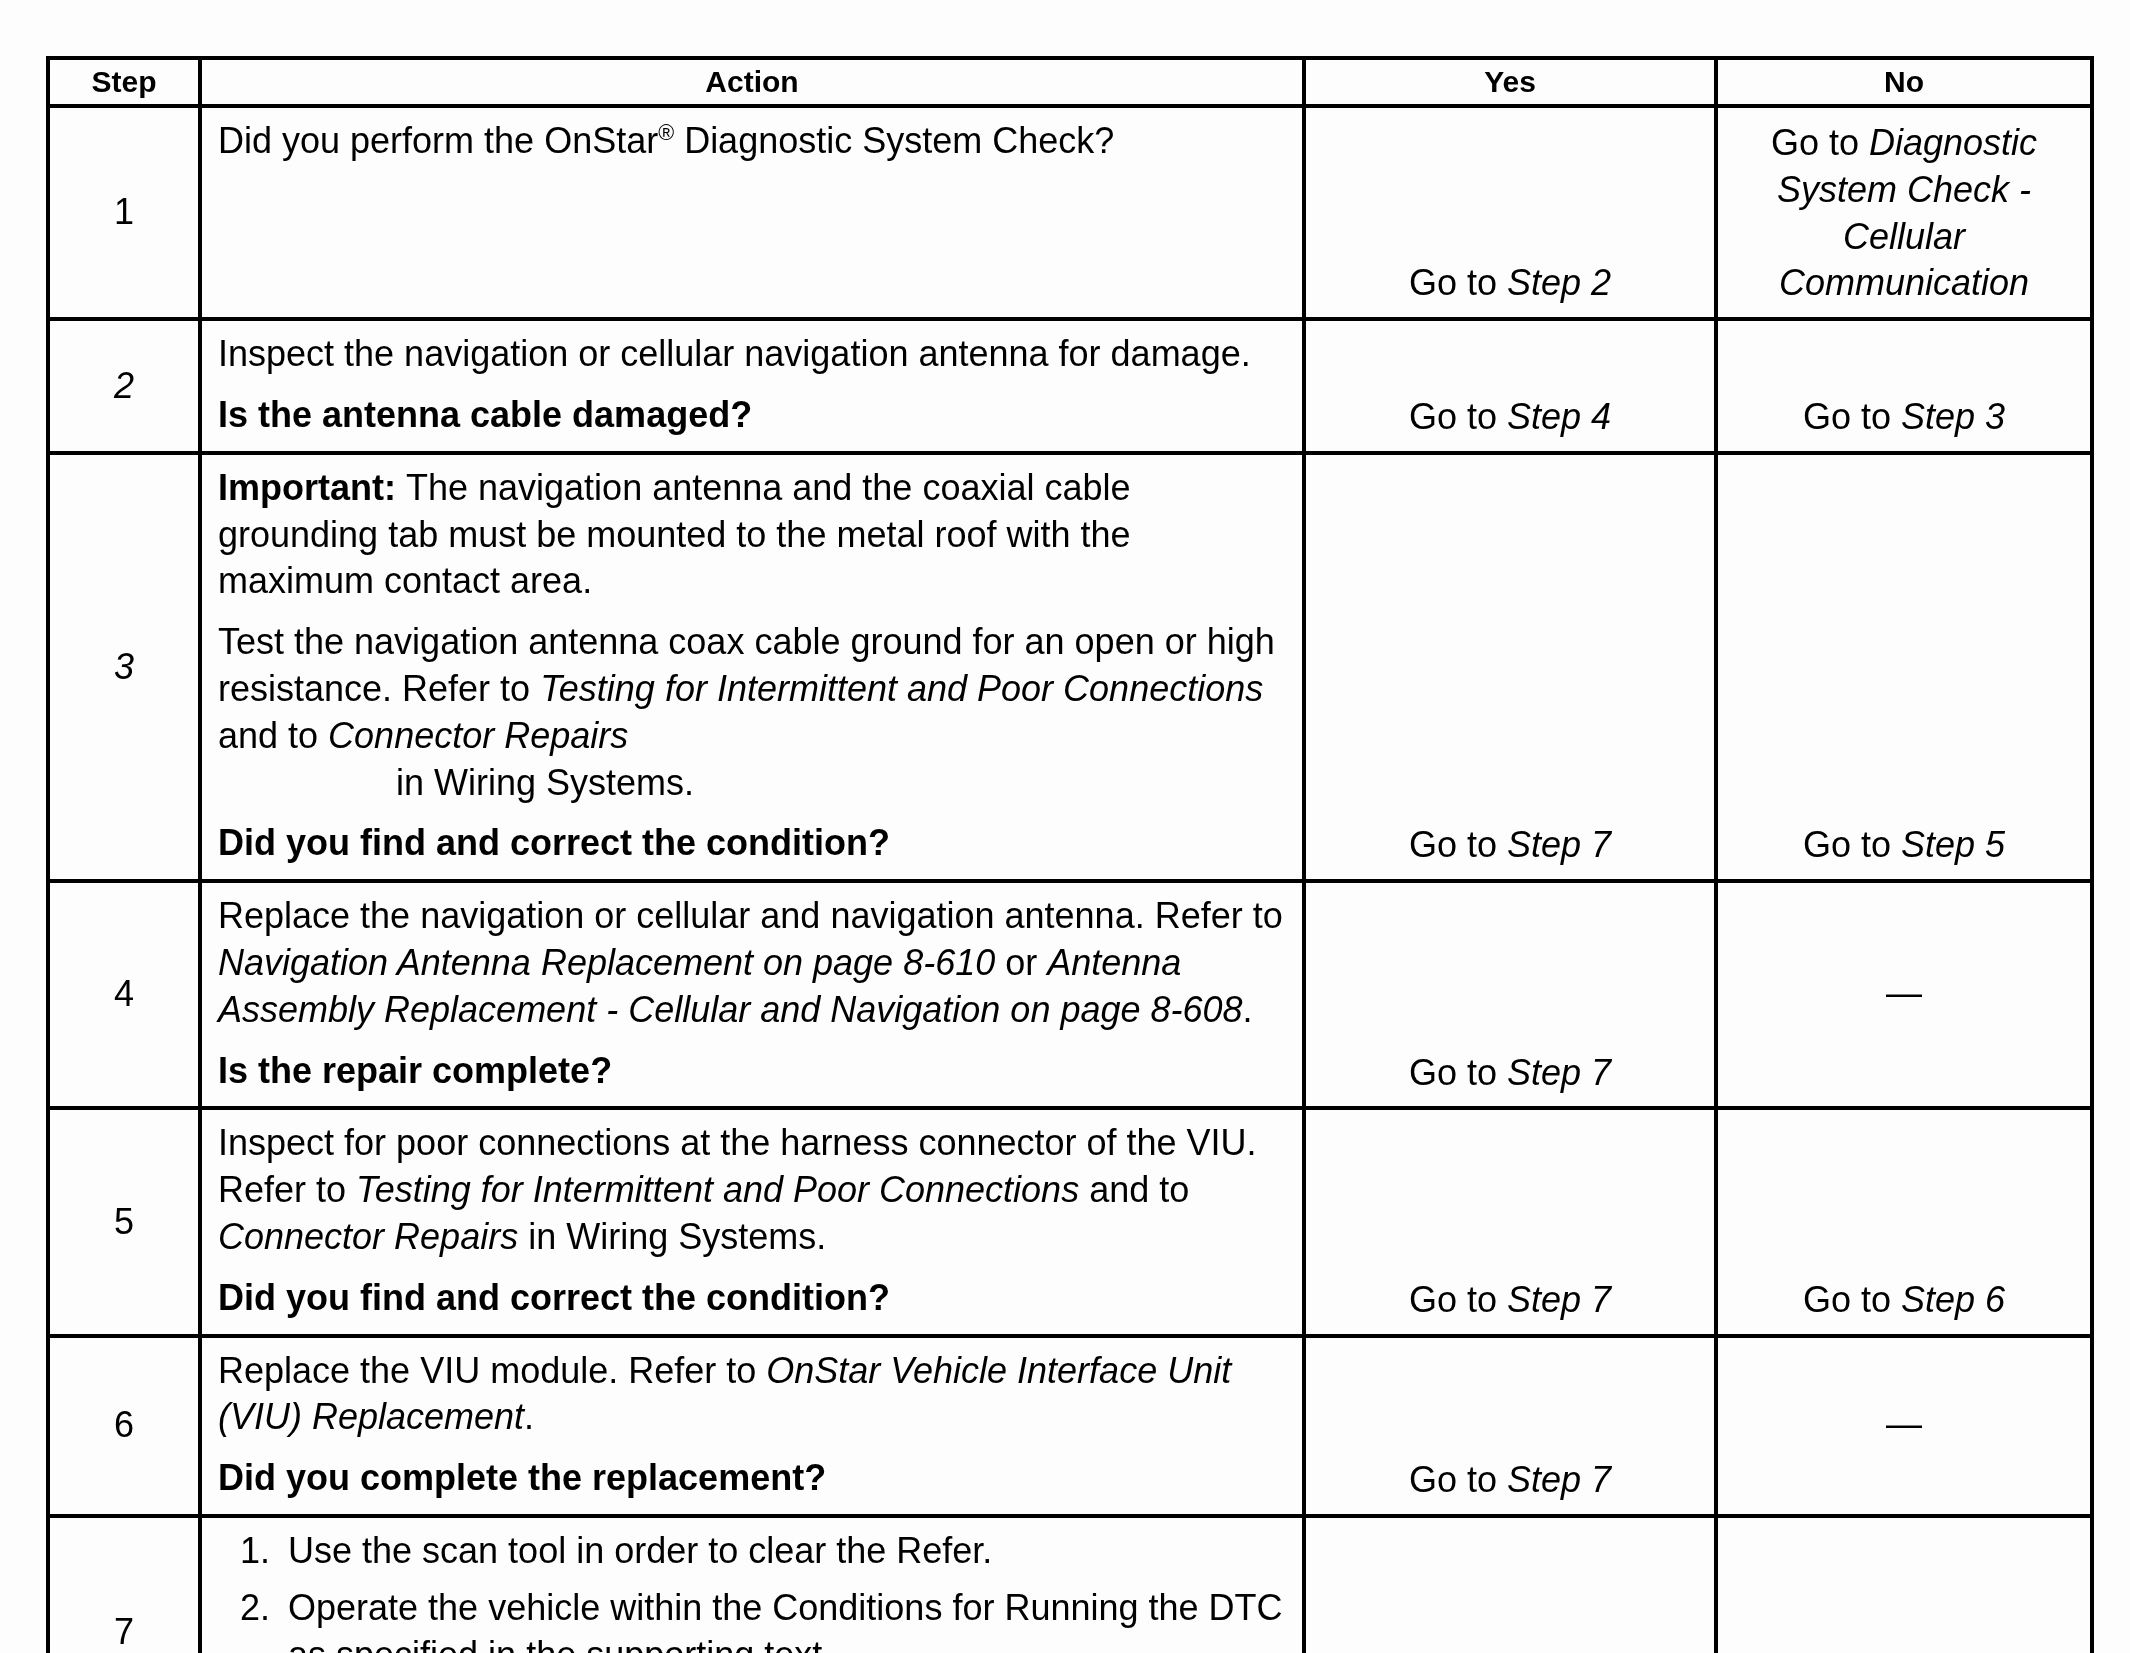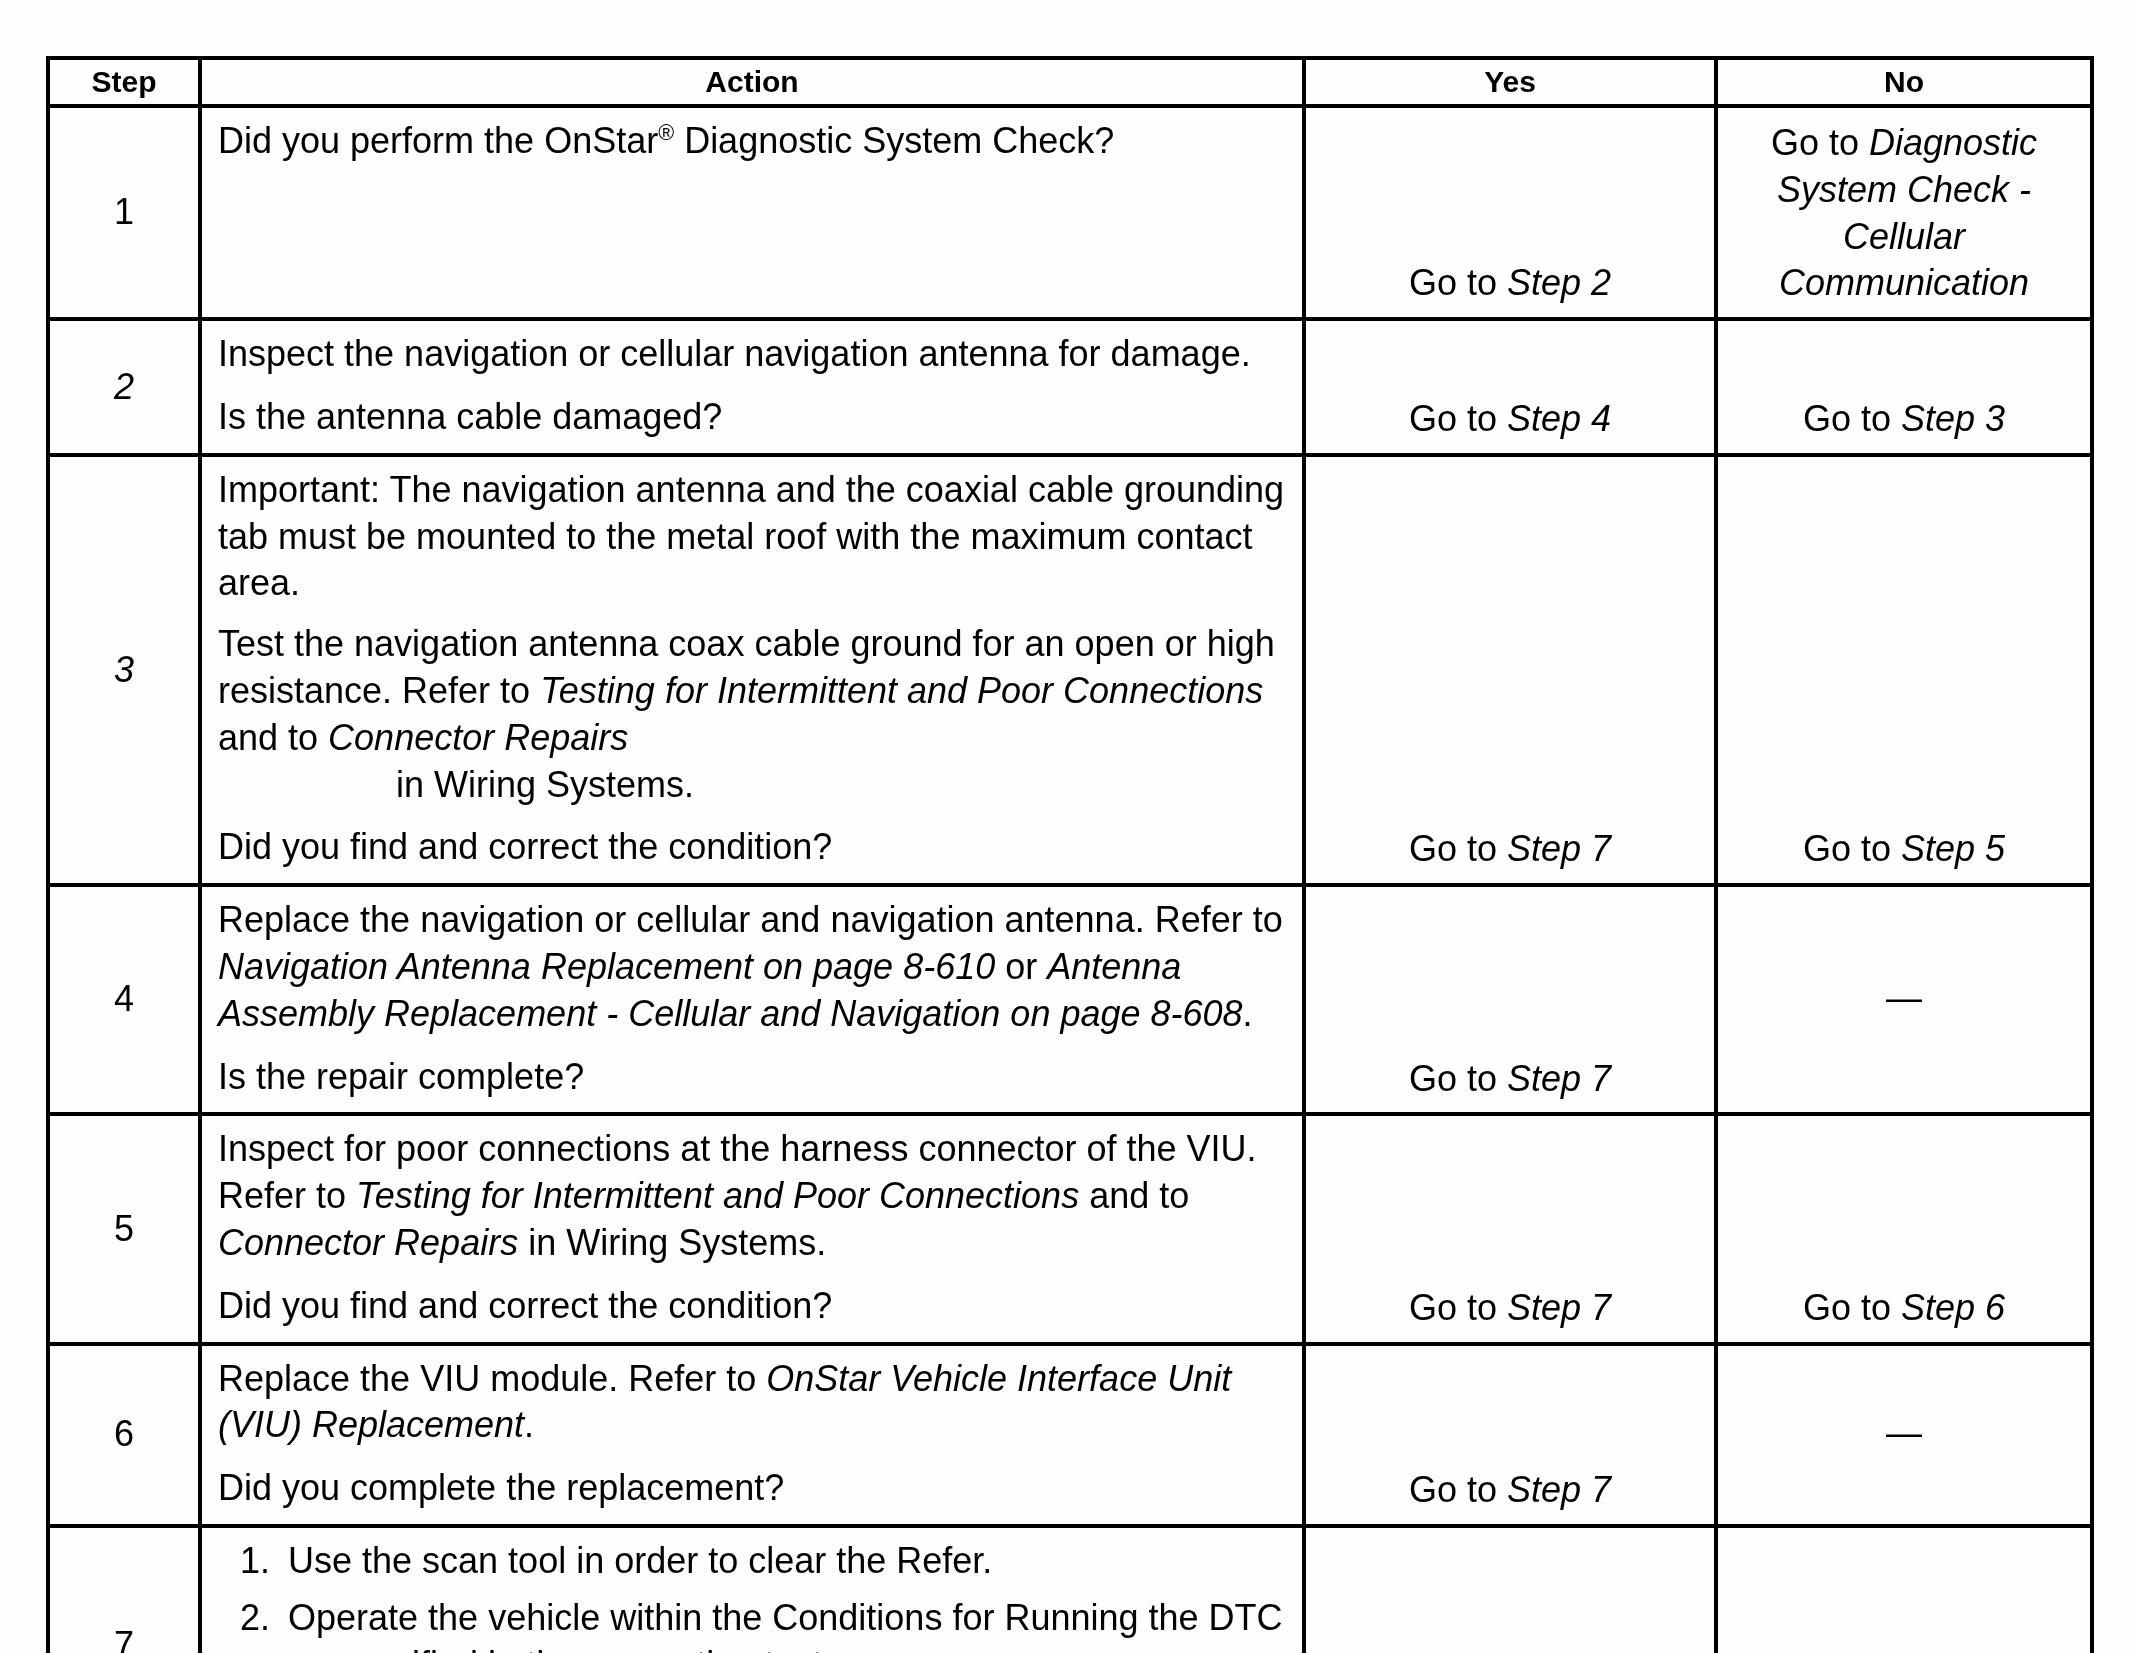--- a/index.html
+++ b/index.html
@@ -41,26 +41,26 @@
   }
   td.answer-cell {
     vertical-align:bottom;
     text-align:center;
     padding:8px 12px 10px 12px;
   }
   td.answer-cell.v-top { vertical-align:top; padding-top:12px; }
   td.answer-cell.v-middle { vertical-align:middle; }
   .para { margin:0 0 14px 0; }
   .para:last-child { margin-bottom:0; }
-  .para.q { margin-top:16px; }
+  .para.q { margin-top:8px;font-weight:bold; }
   .para.indent { margin-left:178px; margin-top:-14px; }
   .para.li { display:flex; padding-left:22px; margin-bottom:10px; }
   .para.li .num { flex:0 0 48px; }
   .para.li .li-body { flex:1 1 auto; }
-  .b { font-weight:normal; }
+  .b { font-weight:bold; }
   .i { font-style:italic; }
   .sup { vertical-align:super; font-size:60%; line-height:0; }
   
   tbody tr:nth-child(1) { height:212px; }
   tbody tr:nth-child(2) { height:112px; }
   tbody tr:nth-child(3) { height:346px; }
   tbody tr:nth-child(4) { height:190px; }
   tbody tr:nth-child(5) { height:226px; }
   tbody tr:nth-child(6) { height:148px; }
   tbody tr:nth-child(7) { height:198px; }

